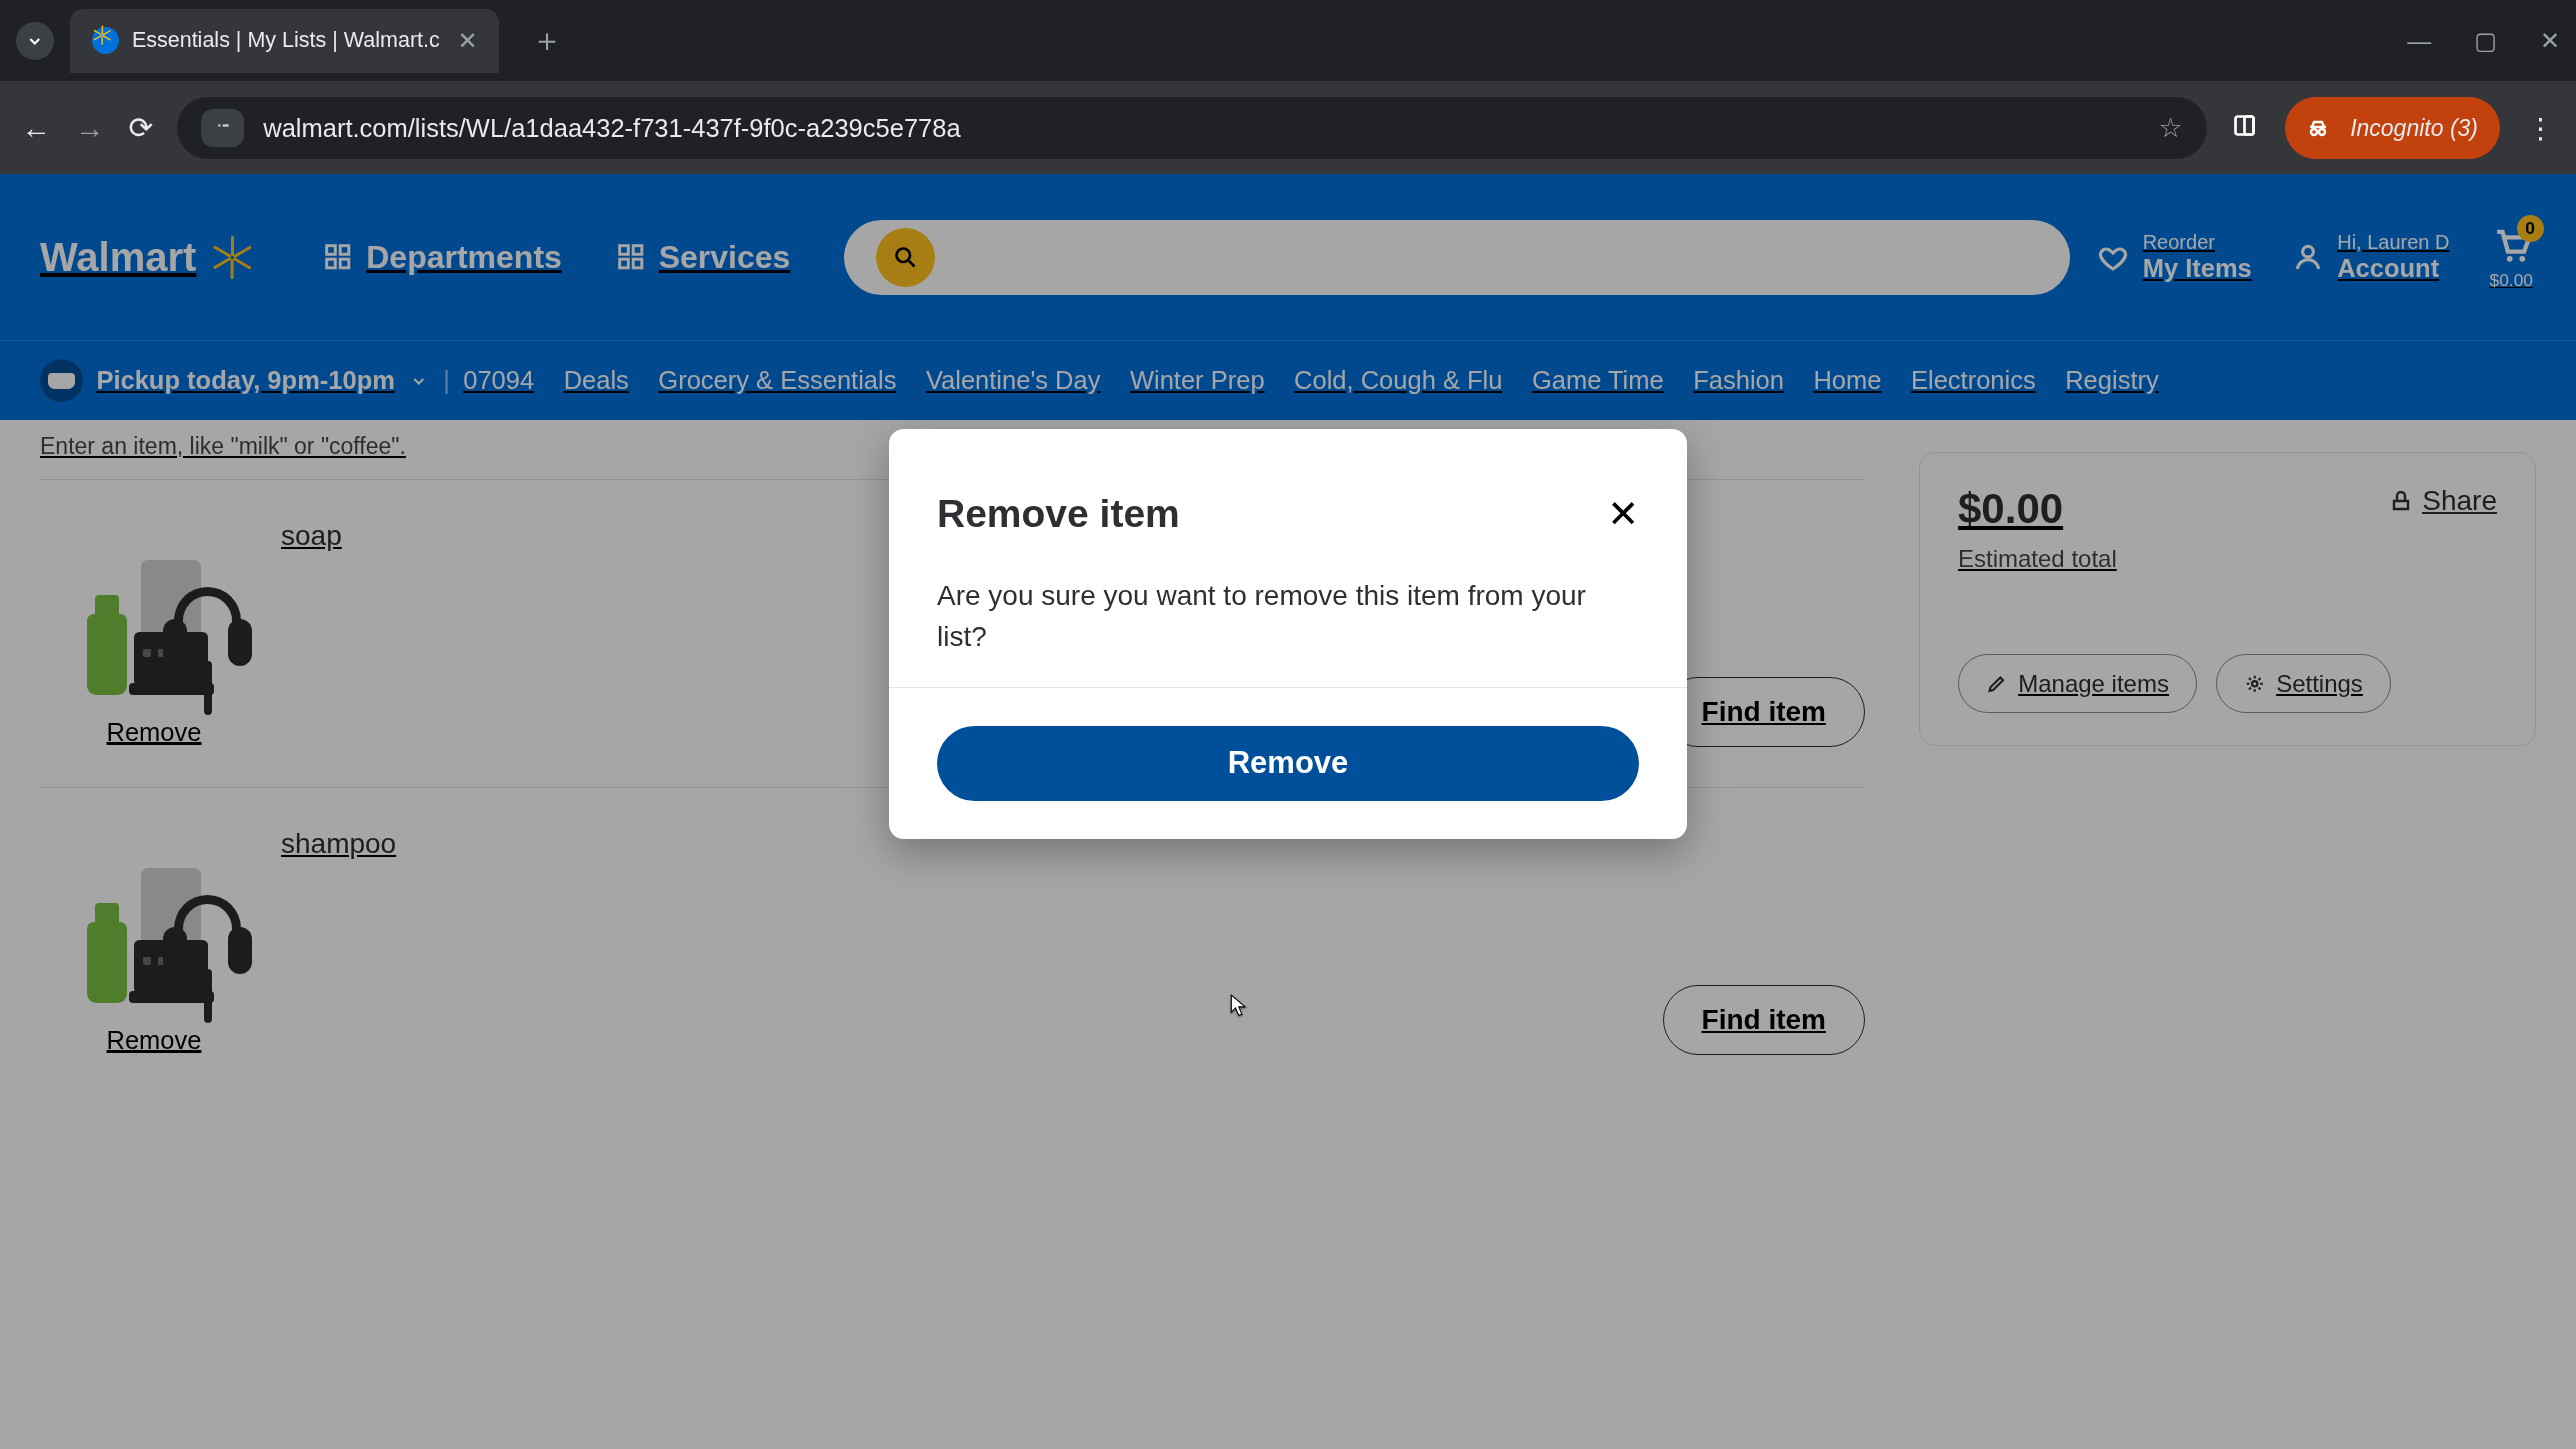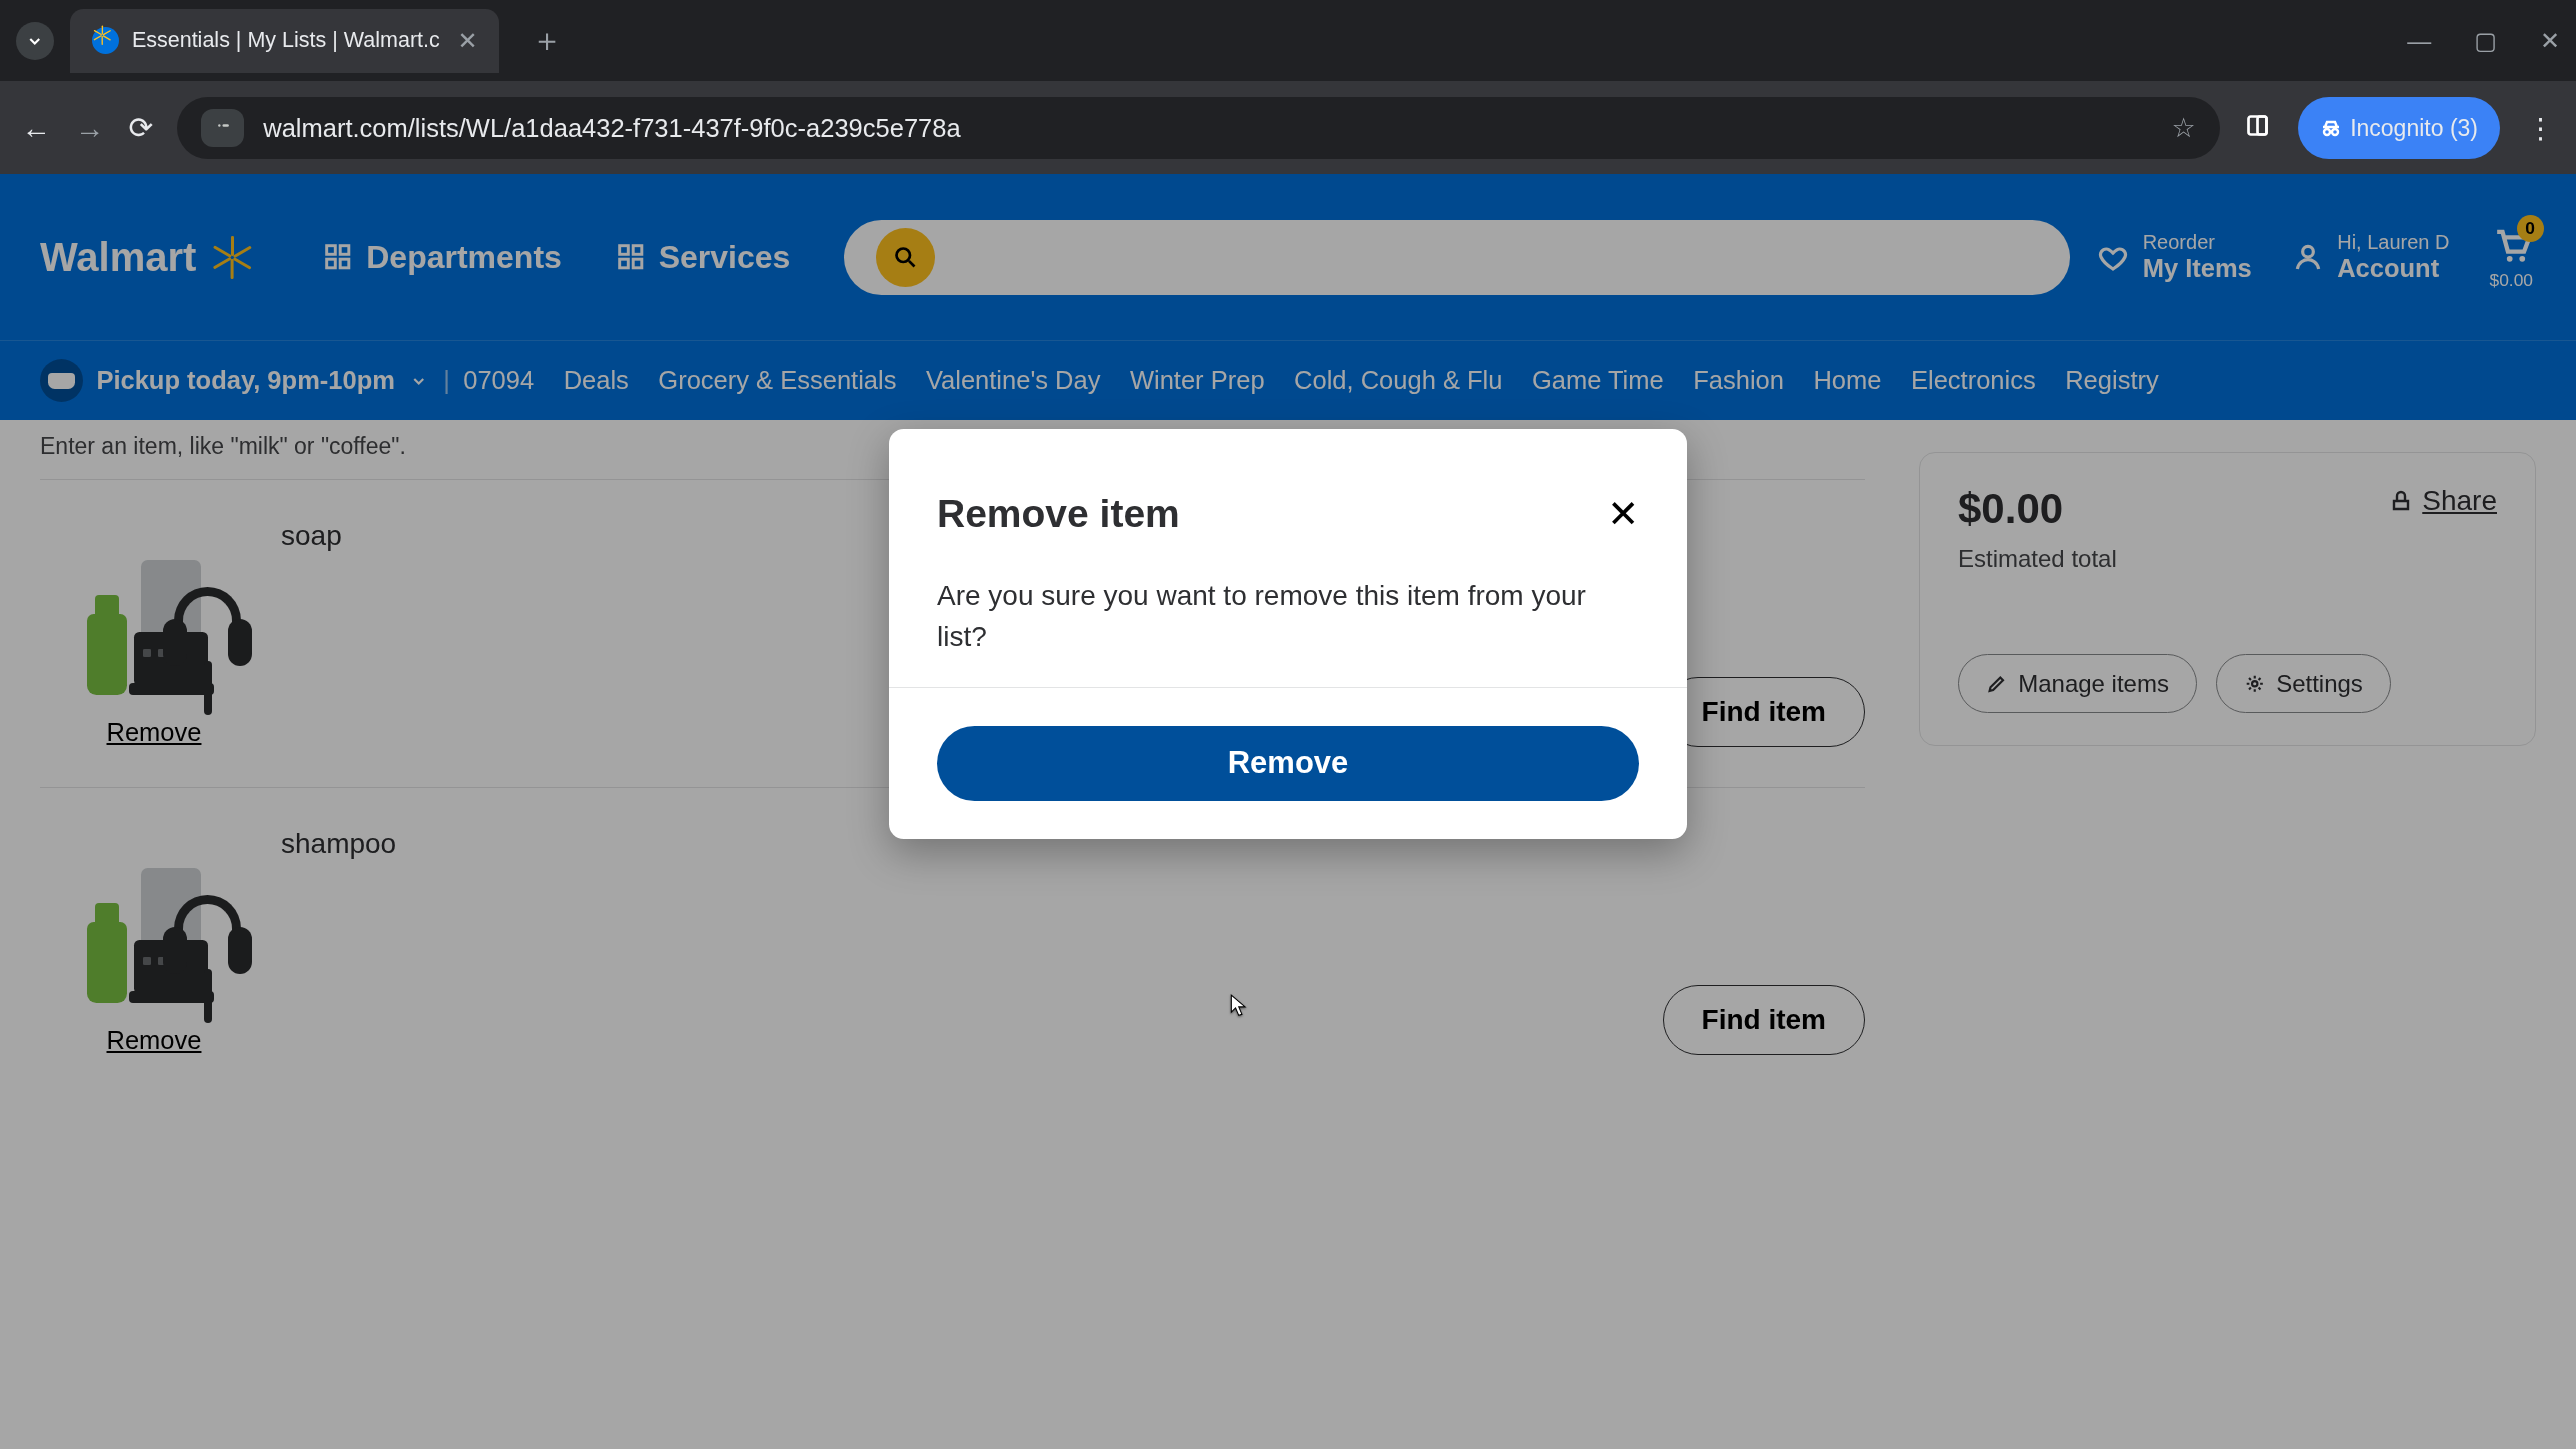--- a/index.html
+++ b/index.html
@@ -17,24 +17,24 @@
   .winbtns { margin-left:auto; display:flex; gap: 43px; color:#9aa0a6; font-size: 24px; }
 
   .addrrow { display:flex; align-items:center; height: 94px; padding: 0 21.5px; gap: 24px; background:#35363a; }
   .addrrow .navbtn { color:#9aa0a6; font-size: 29.5px; }
   .addrrow .navbtn.active { color:#e8eaed; }
   .omnibox { flex:1; height: 62px; background:#202124; border-radius: 31px; display:flex; align-items:center; padding: 0 24px; gap: 19px; color:#e8eaed; font-size: 25.5px; }
   .omnibox .site { background:#3c4043; border-radius: 12px; padding: 6.7px 12px; font-size: 20px; color:#c4c7c5; }
   .omnibox .url { flex:1; white-space:nowrap; overflow:hidden; }
   .omnibox .star { color:#9aa0a6; font-size: 27px; }
   .addricons { display:flex; align-items:center; gap: 27px; color:#e8eaed; font-size: 24px; }
-  .incog-pill { display:flex; align-items:center; gap: 7px; background:#3b82f6; border-radius: 31px; height: 62px; padding: 0 21.5px; font-size: 23px; }
+  .incog-pill { display:flex; align-items:center; gap: 20px; background:#c2410c; border-radius: 31px; height: 62px; padding: 0 21.5px; font-size: 23px; font-style: italic; }
 
   
-  .page { position:relative; height: calc(1449px - 174px); background:#fff; }
+  .page { position:relative; height: calc(1449px - 174px); background:#fff;text-decoration:underline; }
 
   .wm-header { background:#0071dc; height: 166px; display:flex; align-items:center; padding-top: 24px; padding-bottom: 24px; }
   .wm-logo { display:flex; align-items:center; gap: 12px; padding: 0 40px; }
   .wm-logo-text { color:#fff; font-weight:700; font-size: 40px; }
   .spark { width: 48px; height: 48px; position:relative; }
   .spark span { position:absolute; left: 23px; top: 2.7px; width: 2.7px; height: 20px; background:#ffc220; border-radius: 1.3px; transform-origin: 1.3px 21.5px; }
   .spark span:nth-child(1){ transform: rotate(0deg);} .spark span:nth-child(2){ transform: rotate(60deg);} .spark span:nth-child(3){ transform: rotate(120deg);} .spark span:nth-child(4){ transform: rotate(180deg);} .spark span:nth-child(5){ transform: rotate(240deg);} .spark span:nth-child(6){ transform: rotate(300deg);}
 
   .hdr-btn { display:flex; align-items:center; gap: 13.4px; color:#fff; font-size: 32px; font-weight:700; padding: 0 27px; text-align: right; }
   .hdr-btn svg { width: 29.5px; height: 29.5px; }

